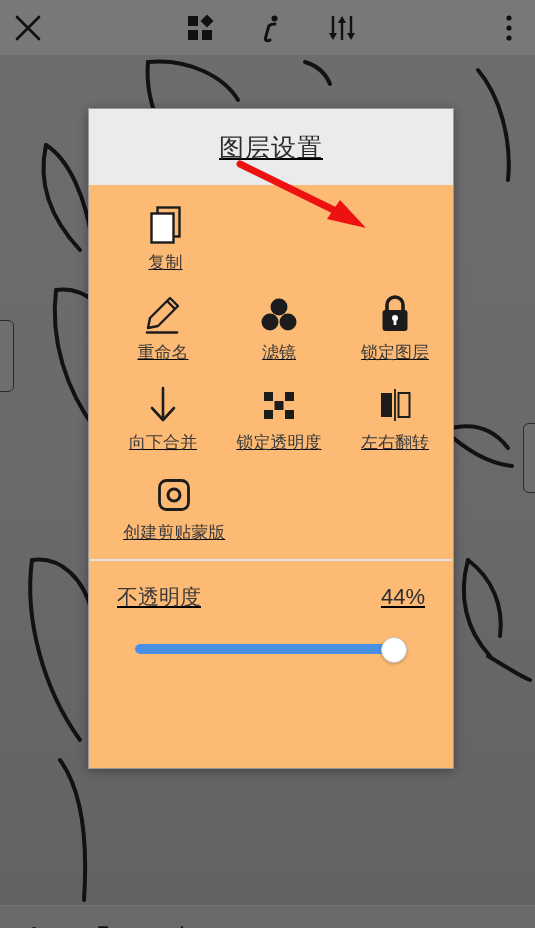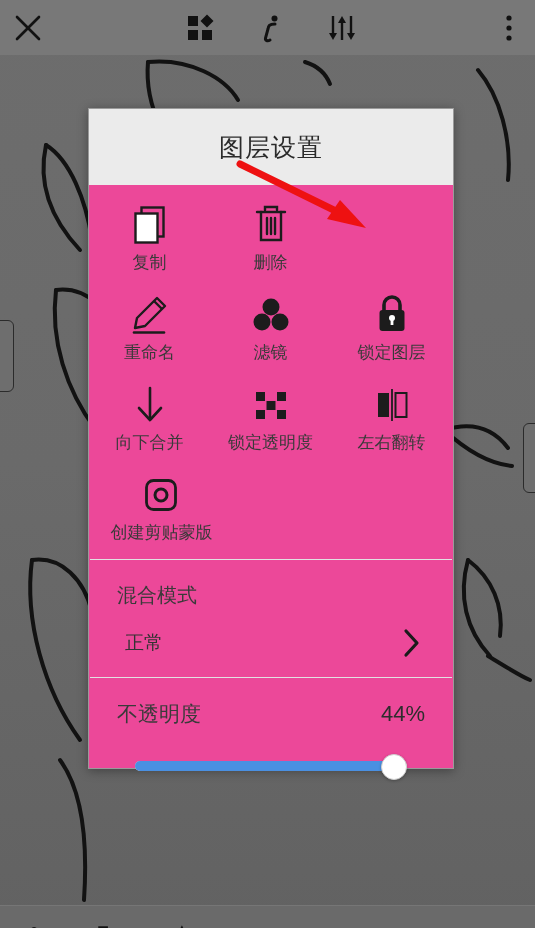--- a/index.html
+++ b/index.html
@@ -82,42 +82,43 @@
     color: #101010;
     font-size: 20px;
     line-height: 20px;
   }
 
   
   #layer-dialog {
     position: absolute;
     left: 88px; top: 108px;
     width: 366px; height: 661px;
-    background: #ec4899;
+    background: #fdba74;
     border: 1px solid #9a9a9a;
     box-shadow: 0 2px 10px rgba(0,0,0,0.35);
     z-index: 10;
     box-sizing: border-box;
+    text-decoration: underline;
   }
   #dialog-header {
     height: 76px;
     background: #ebebeb;
     display: flex;
     align-items: center;
     justify-content: center;
   }
   #dialog-title {
     font-size: 25px;
     color: #2b2b2b;
     letter-spacing: 1px;
   }
 
   
   #action-grid {
-    padding: 8px 0 6px 0;
+    padding: 8px 0 6px 16px;
   }
   .action-row {
     display: flex;
   }
   .action-cell {
     width: 121px;
     height: 90px;
     display: flex;
     flex-direction: column;
     align-items: center;
@@ -322,35 +323,20 @@
           <span class="action-icon">
             <svg width="40" height="42" viewBox="0 0 40 42">
               <rect x="11.5" y="3.5" width="22" height="29" fill="none" stroke="#1c1c1c" stroke-width="2.4"></rect>
               <rect x="5.5" y="9.5" width="22" height="29" fill="#fff" stroke="#1c1c1c" stroke-width="2.4"></rect>
             </svg>
           </span>
           <span class="action-label">复制</span>
         </div>
 
 
-        <div class="action-cell">
-          <span class="action-icon">
-            <svg width="38" height="42" viewBox="0 0 38 42">
-              <g fill="none" stroke="#1c1c1c" stroke-width="2.4" stroke-linecap="round">
-                <path d="M13 6 L13 3 L25 3 L25 6"></path>
-                <path d="M5 8 L33 8"></path>
-                <path d="M9 8 L9 36 L29 36 L29 8"></path>
-                <path d="M15 14 L15 30"></path>
-                <path d="M19 14 L19 30"></path>
-                <path d="M23 14 L23 30"></path>
-              </g>
-            </svg>
-          </span>
-          <span class="action-label">删除</span>
-        </div>
       </div>
 
       <div class="action-row">
         <div class="action-cell">
           <span class="action-icon">
             <svg width="42" height="42" viewBox="0 0 42 42">
               <g fill="none" stroke="#1c1c1c" stroke-width="2.4" stroke-linejoin="round">
                 <path d="M28 4 L36 12 L16 32 L6 34 L8 24 Z"></path>
                 <path d="M25 7 L33 15"></path>
               </g>
@@ -432,31 +418,20 @@
           </span>
           <span class="action-label">创建剪贴蒙版</span>
         </div>
         <div class="action-cell empty"></div>
         <div class="action-cell empty"></div>
       </div>
     </div>
 
     <div class="divider"></div>
 
-    <div id="blend-section">
-      <div id="blend-label">混合模式</div>
-      <div id="blend-row">
-        <span id="blend-value">正常</span>
-        <span id="blend-chevron">
-          <svg width="20" height="32" viewBox="0 0 20 32">
-            <path d="M5 4 L16 16 L5 28" fill="none" stroke="#1b1b1b" stroke-width="3.2" stroke-linecap="round" stroke-linejoin="round"></path>
-          </svg>
-        </span>
-      </div>
-    </div>
 
     <div class="divider"></div>
 
     <div id="opacity-section">
       <div id="opacity-head">
         <span id="opacity-label">不透明度</span>
         <span id="opacity-value">44%</span>
       </div>
       <div id="slider-wrap">
         <div id="slider-track"></div>

